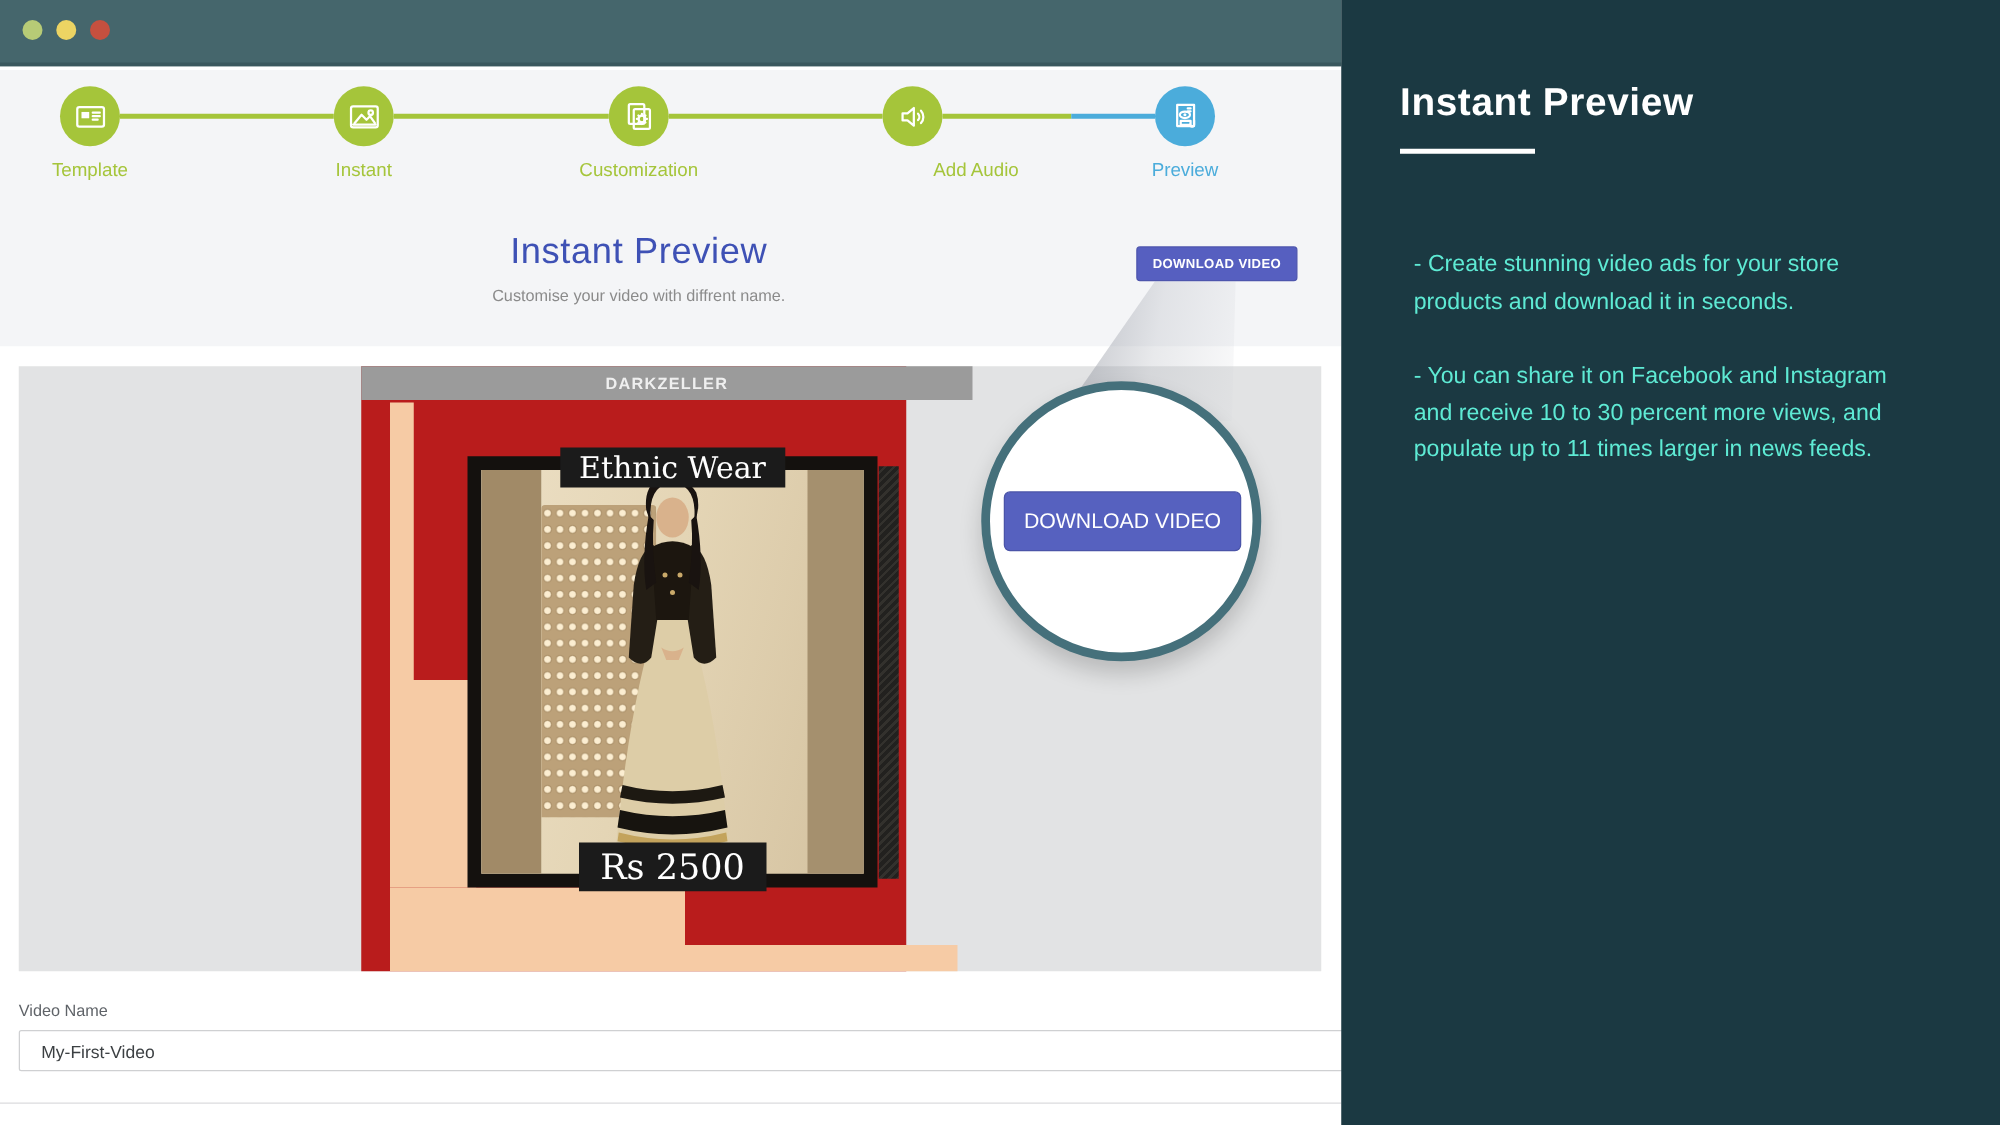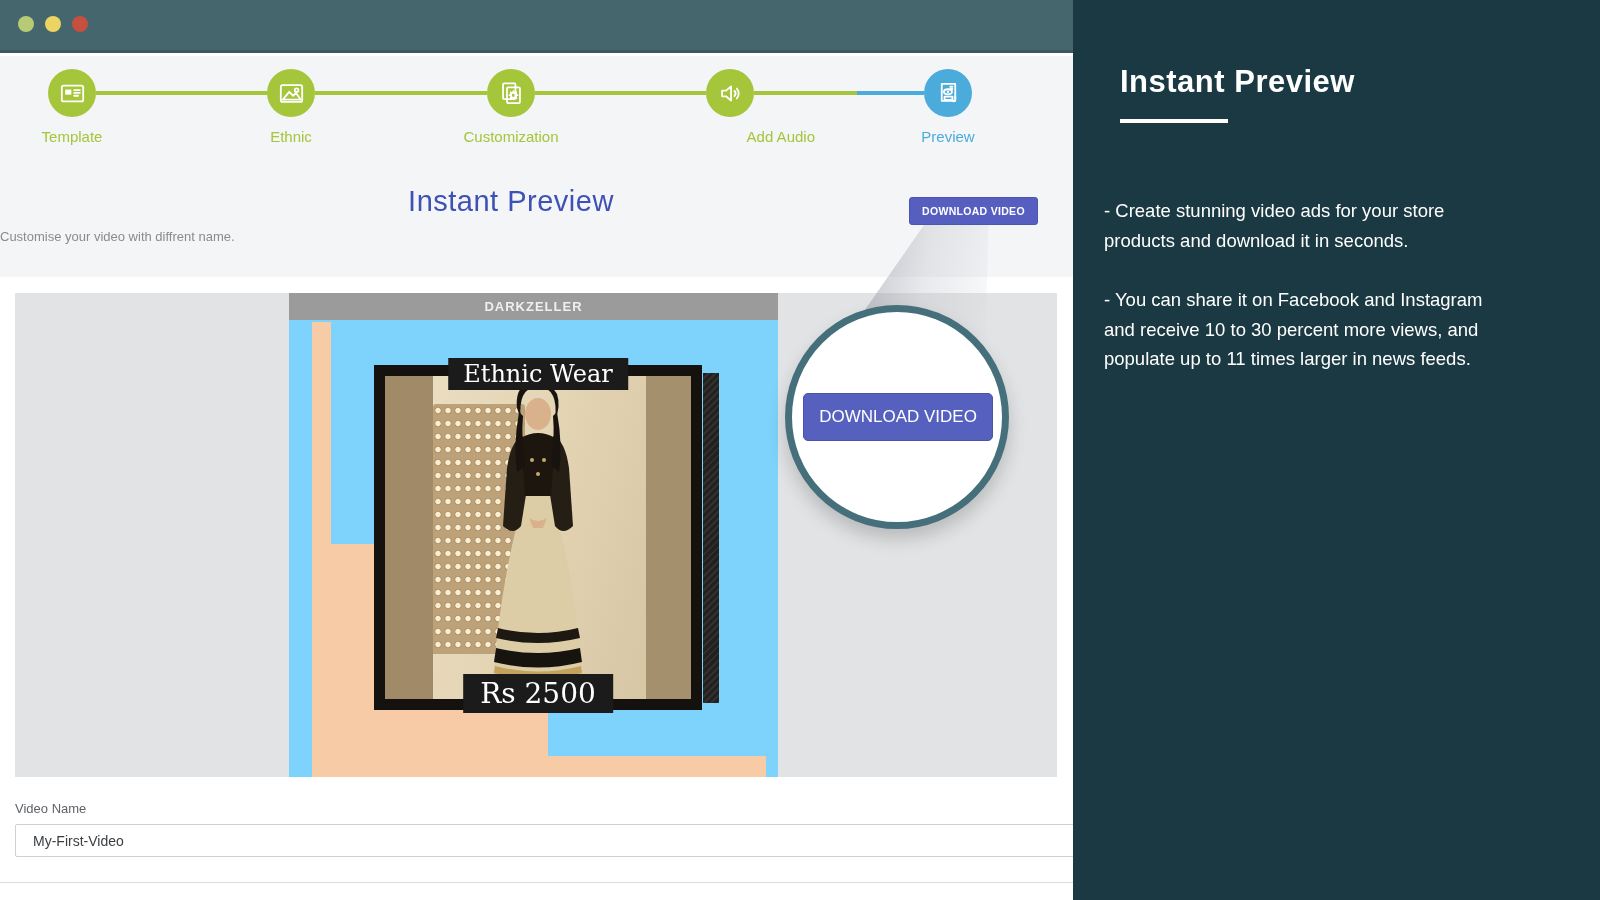--- a/index.html
+++ b/index.html
@@ -23,32 +23,32 @@
   .step-circle.active { background:#4bacdb; }
   .step-circle svg { width:27px; height:27px; }
   .seg { position:absolute; top:91px; height:4px; background:#a5c53a; }
   .seg.blue { background:#4bacdb; }
   .step-label { position:absolute; top:128px; width:170px; text-align:center;
                 font-size:15px; color:#a5c53a; }
   .step-label.active { color:#4bacdb; }
 
   .page-title { position:absolute; left:0; top:185px; width:1022px; text-align:center;
                 font-size:29px; color:#3e51b5; letter-spacing:0.5px; }
-  .page-subtitle { position:absolute; left:0; top:229px; width:1022px; 
+  .page-subtitle { position:absolute; left:0; top:229px; width:1022px; text-align:center;
                    font-size:13px; color:#8b8b8b; }
 
   .btn-small { position:absolute; left:909px; top:197px; width:129px; height:28px;
                background:#565fc0; border:1px solid #4d55ad; border-radius:3px; color:#fff;
                font-size:10.5px; font-weight:bold; letter-spacing:0.3px; cursor:pointer;
                display:flex; align-items:center; justify-content:center; z-index:6;
                font-family:"Liberation Sans", sans-serif; }
 
   
   .preview-panel { position:absolute; left:15px; top:293px; width:1042px; height:484px; background:#e2e3e4; }
-  .card { position:absolute; left:289px; top:293px; width:489px; height:484px; background:#7dd3fc; }
+  .card { position:absolute; left:289px; top:293px; width:436px; height:484px; background:#b91c1c; }
   .brandbar { position:absolute; left:0; top:0; width:489px; height:27px; background:#9b9b9b;
               color:#efefef; font-size:13px; font-weight:bold; letter-spacing:1px;
               display:flex; align-items:center; justify-content:center; }
   .peach { position:absolute; background:#f6cba5; }
   .peach.a { left:23px; top:29px;  width:19px;  height:222px; }
   .peach.b { left:23px; top:251px; width:69px;  height:166px; }
   .peach.c { left:23px; top:417px; width:236px; height:67px; }
   .peach.d { left:259px; top:463px; width:218px; height:21px; }
   .dark-strip { position:absolute; left:414px; top:80px; width:16px; height:330px;
                 background:repeating-linear-gradient(135deg,#22211f 0 3px,#33312d 3px 5px); }
@@ -88,22 +88,22 @@
                  border:1px solid #cfd0d2; border-radius:2px; background:#fff;
                  font-size:14px; color:#3c4043; padding-left:17px;
                  font-family:"Liberation Sans", sans-serif; }
   .bottom-rule { position:absolute; left:0; top:882px; width:1073px; height:1px; background:#dcdcde; }
 
   
   #sidebar { position:absolute; left:1073px; top:0; width:527px; height:900px; background:#1b3942; }
   .sb-title { position:absolute; left:47px; top:64px; font-size:31px; font-weight:bold;
               color:#fff; letter-spacing:0.5px; }
   .sb-underline { position:absolute; left:47px; top:119px; width:108px; height:4px; background:#fff; }
-  .sb-text { position:absolute; left:31px; top:196px; width:408px; font-size:18.5px;
-             line-height:29.5px; color:#ffffff; }
+  .sb-text { position:absolute; left:58px; top:196px; width:408px; font-size:18.5px;
+             line-height:29.5px; color:#5eead4; }
   .sb-text p { margin-bottom:30px; }
 
   svg .s { fill:none; stroke:#fff; stroke-width:1.6; stroke-linecap:round; stroke-linejoin:round; }
   svg .f { fill:#fff; stroke:none; }
 </style>
 </head>
 <body>
 
 <div id="screen">
 
@@ -170,21 +170,21 @@
         <line class="s" x1="13.5" y1="6" x2="15.5" y2="6"></line>
         <line class="s" x1="13.5" y1="8" x2="15.5" y2="8"></line>
         <ellipse class="s" cx="11.5" cy="10.5" rx="3.6" ry="2.3"></ellipse>
         <circle class="f" cx="11.5" cy="10.5" r="1.1"></circle>
         <rect class="s" x="8.5" y="14.8" width="7" height="2.8"></rect>
         <path class="s" d="M18 14.5 v3 a1.4 1.4 0 0 1 -2.8 0"></path>
       </svg>
     </div>
 
     <div class="step-label" style="left:-13px;">Template</div>
-    <div class="step-label" style="left:206px;">Ethnic</div>
+    <div class="step-label" style="left:206px;">Instant</div>
     <div class="step-label" style="left:426px;">Customization</div>
     <div class="step-label" style="left:645px;text-align:right;">Add Audio</div>
     <div class="step-label active" style="left:863px;text-align:center;">Preview</div>
 
     <div class="page-title">Instant Preview</div>
     <div class="page-subtitle">Customise your video with diffrent name.</div>
     <div class="btn-small">DOWNLOAD VIDEO</div>
 
     <div class="preview-panel"></div>
     <div class="card">

